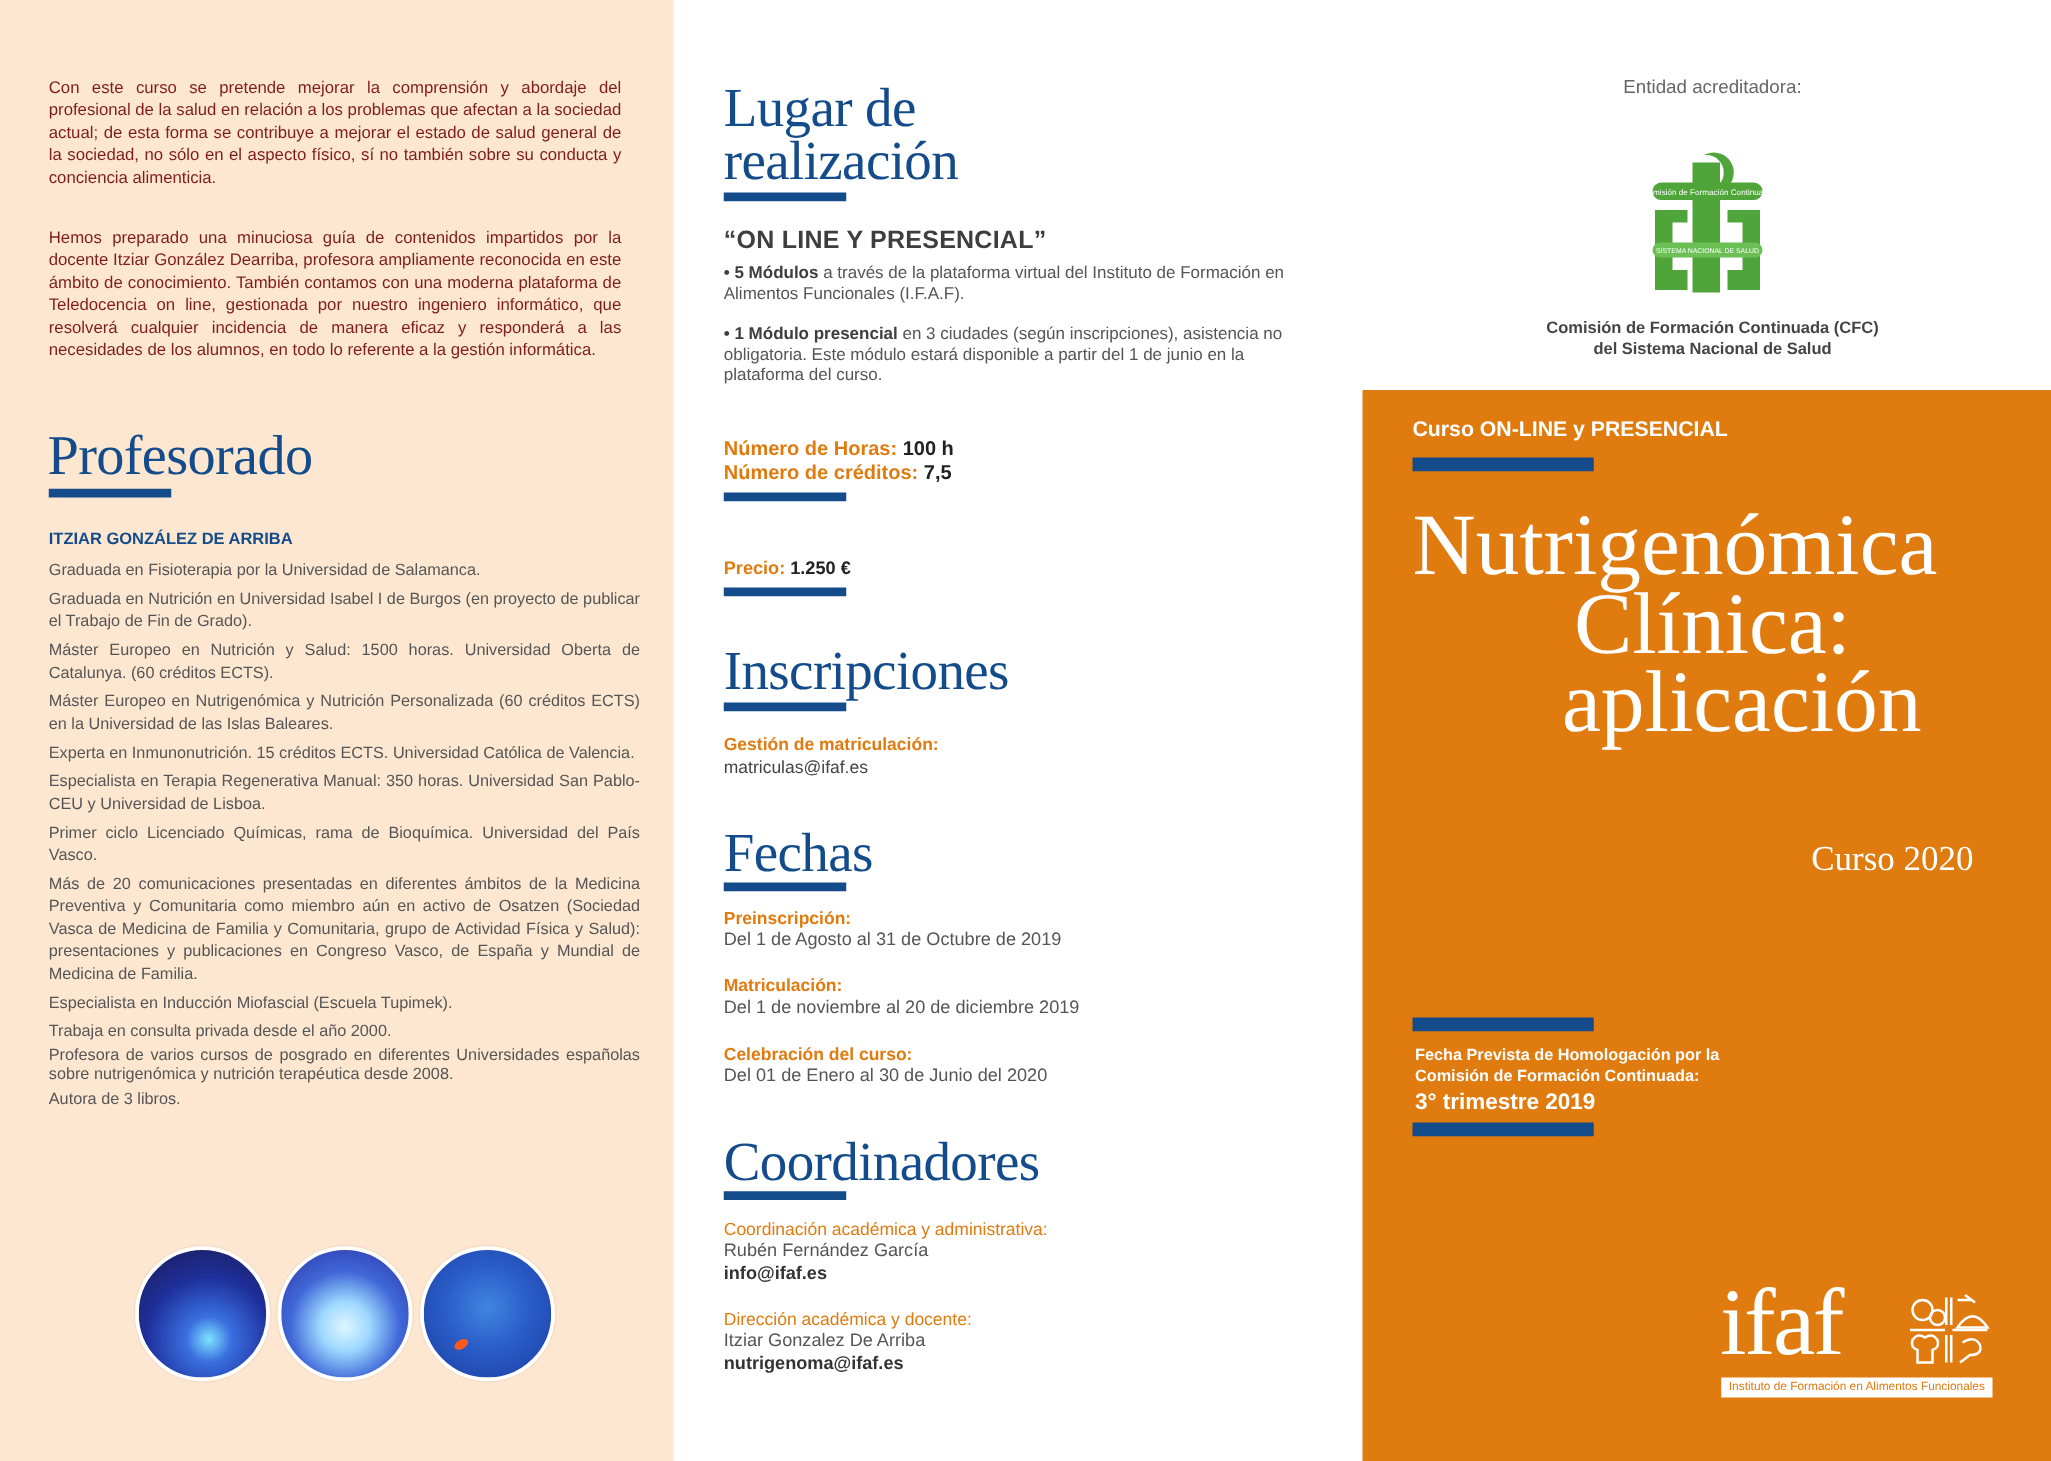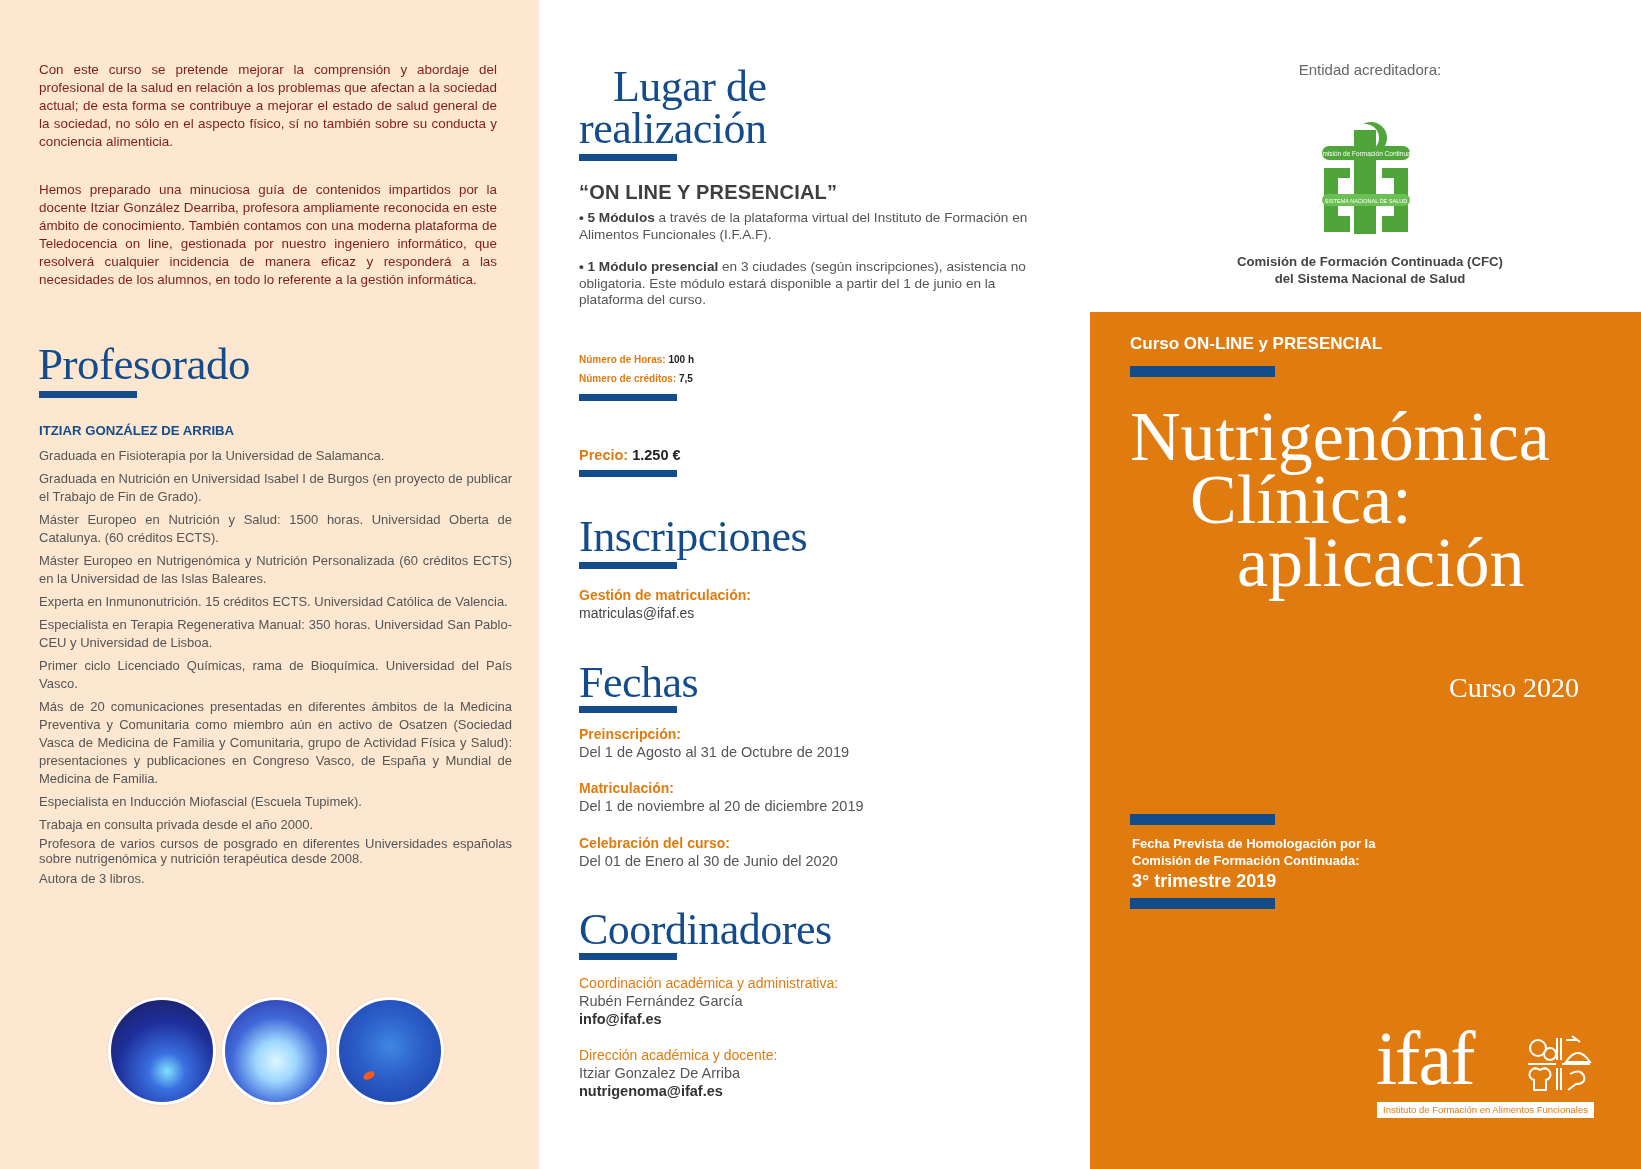--- a/index.html
+++ b/index.html
@@ -28,30 +28,30 @@
 
     .circles { position: absolute; left: 108px; top: 997px; display: flex; gap: 6px; }
     .circle { width: 108px; height: 108px; border-radius: 50%; border: 3px solid #fff; box-shadow: 0 0 2px rgba(0,0,0,0.15); overflow: hidden; position: relative; }
     .c1 { background: radial-gradient(circle at 55% 70%, #7fe2ff 0%, #3a6fe0 20%, #1e2f9a 55%, #1a1a50 100%); }
     .c2 { background: radial-gradient(circle at 50% 60%, #dff6ff 0%, #9ed8ff 25%, #4068d8 55%, #2a2fa0 100%); }
     .c3 { background: radial-gradient(circle at 50% 45%, #3f86e0 0%, #2a5cc8 45%, #1c3d9e 100%); }
     .c3 .spot { position: absolute; left: 24px; top: 72px; width: 12px; height: 7px; border-radius: 50%; background: #ff5a1a; transform: rotate(-30deg); }
 
     
     .mid-abs { position: absolute; left: 579px; }
-    .lugar-title { top: 66px; font-size: 44px; line-height: 42px; text-align: right; }
+    .lugar-title { top: 66px; font-size: 44px; line-height: 42px; }
     .lugar-bar { top: 154px; }
     .online { top: 181px; font-size: 20px; font-weight: bold; color: #3e3e3e; letter-spacing: 0.2px; }
     .mod { font-size: 13.6px; line-height: 16.5px; width: 470px; color: #555; }
     .mod b { color: #3e3e3e; }
     .mod1 { top: 210px; }
     .mod2 { top: 259px; }
     .orange-lbl { color: #e07b10; font-weight: bold; }
     .val { color: #222; font-weight: bold; }
-    .horas { top: 350px; font-size: 10px; line-height: 19px; }
+    .horas { top: 350px; font-size: 16px; line-height: 19px; }
     .horas-bar { top: 394px; }
     .precio { top: 447px; font-size: 14.5px; }
     .precio-bar { top: 470px; }
     .insc-title { top: 512px; font-size: 44px; line-height: 50px; }
     .insc-bar { top: 562px; }
     .gestion { top: 586px; font-size: 14px; line-height: 18px; }
     .gestion .mail { color: #444; font-weight: normal; }
     .fechas-title { top: 658px; font-size: 44px; line-height: 50px; }
     .fechas-bar { top: 706px; }
     .fecha-block { font-size: 14.5px; line-height: 18px; }
@@ -70,21 +70,21 @@
     .cb2 { top: 1046px; }
 
     
     .entidad { position: absolute; left: 1160px; width: 420px; top: 61px; text-align: center; font-size: 15px; color: #666; }
     .cfc-logo { position: absolute; left: 1316px; top: 120px; width: 100px; height: 120px; }
     .cfc-caption { position: absolute; left: 1160px; width: 420px; top: 253px; text-align: center; font-size: 13.2px; line-height: 17px; font-weight: bold; color: #444; }
 
     
     .curso-tipo { position: absolute; left: 1130px; top: 334px; font-size: 17px; font-weight: bold; color: #fff; }
     .curso-bar { position: absolute; left: 1130px; top: 366px; width: 145px; height: 11px; background: #144c8b; }
-    .big-title { position: absolute; left: 1130px; top: 405px; font-family: "Liberation Serif", serif; color: #fff; font-size: 70px; line-height: 63px; font-weight: normal; }
+    .big-title { position: absolute; left: 1130px; top: 405px; font-family: "Liberation Serif", serif; color: #fff; font-size: 70px; line-height: 63px; font-weight: normal; text-align: center; }
     .big-title div { white-space: nowrap; }
     .bt1 { padding-left: 0; }
     .bt2 { padding-left: 60px; }
     .bt3 { padding-left: 107px; }
     .bt4 { padding-left: 37px; }
     .curso-year { position: absolute; left: 1449px; top: 672px; font-family: "Liberation Serif", serif; color: #fff; font-size: 28px; }
     .homol-bar1 { position: absolute; left: 1130px; top: 814px; width: 145px; height: 11px; background: #144c8b; }
     .homol-text { position: absolute; left: 1132px; top: 835px; font-size: 13px; line-height: 17px; color: #fff; font-weight: bold; }
     .homol-date { position: absolute; left: 1132px; top: 871px; font-size: 18px; font-weight: bold; color: #fff; }
     .homol-bar2 { position: absolute; left: 1130px; top: 898px; width: 145px; height: 11px; background: #144c8b; }

